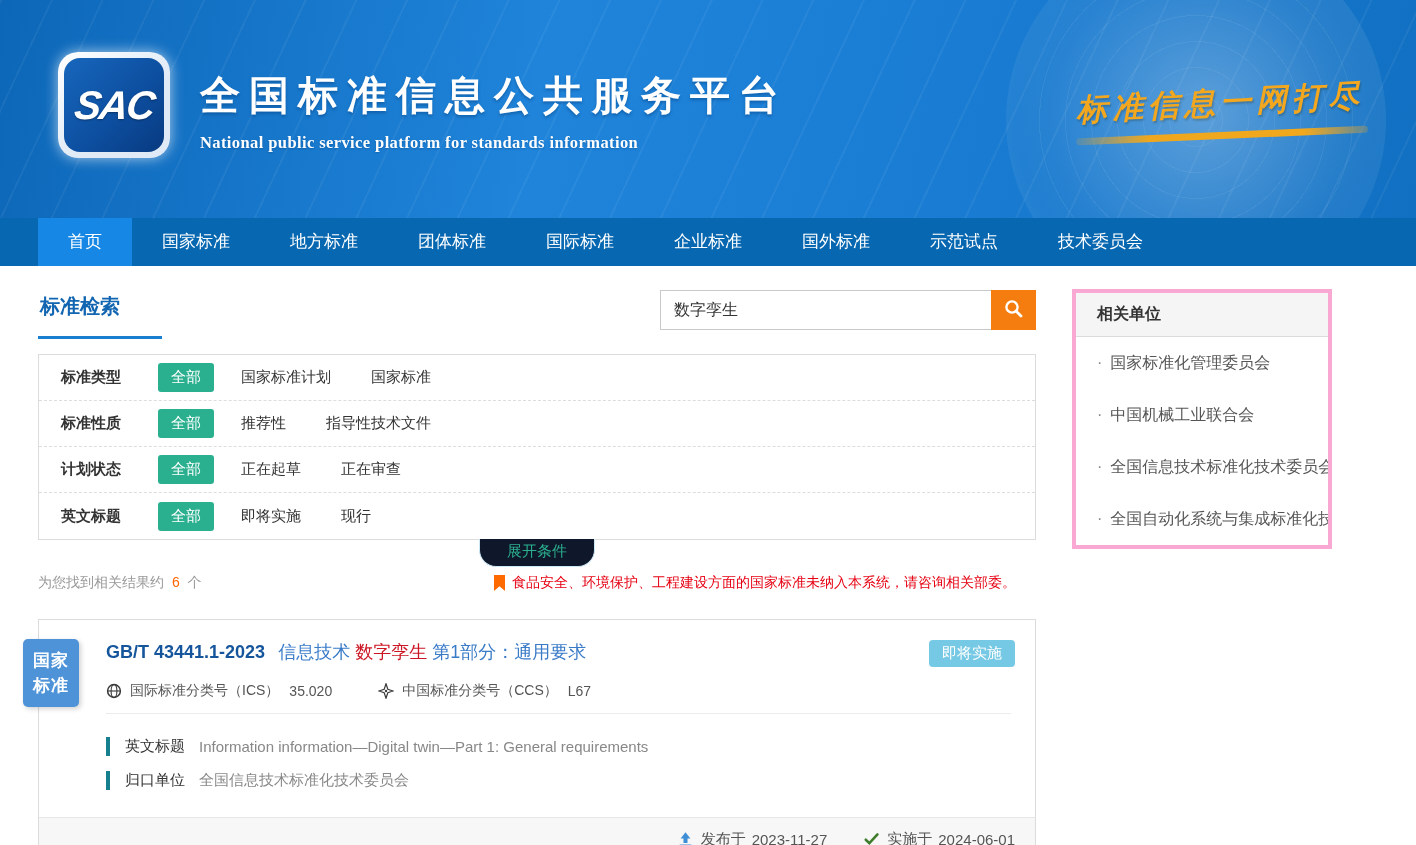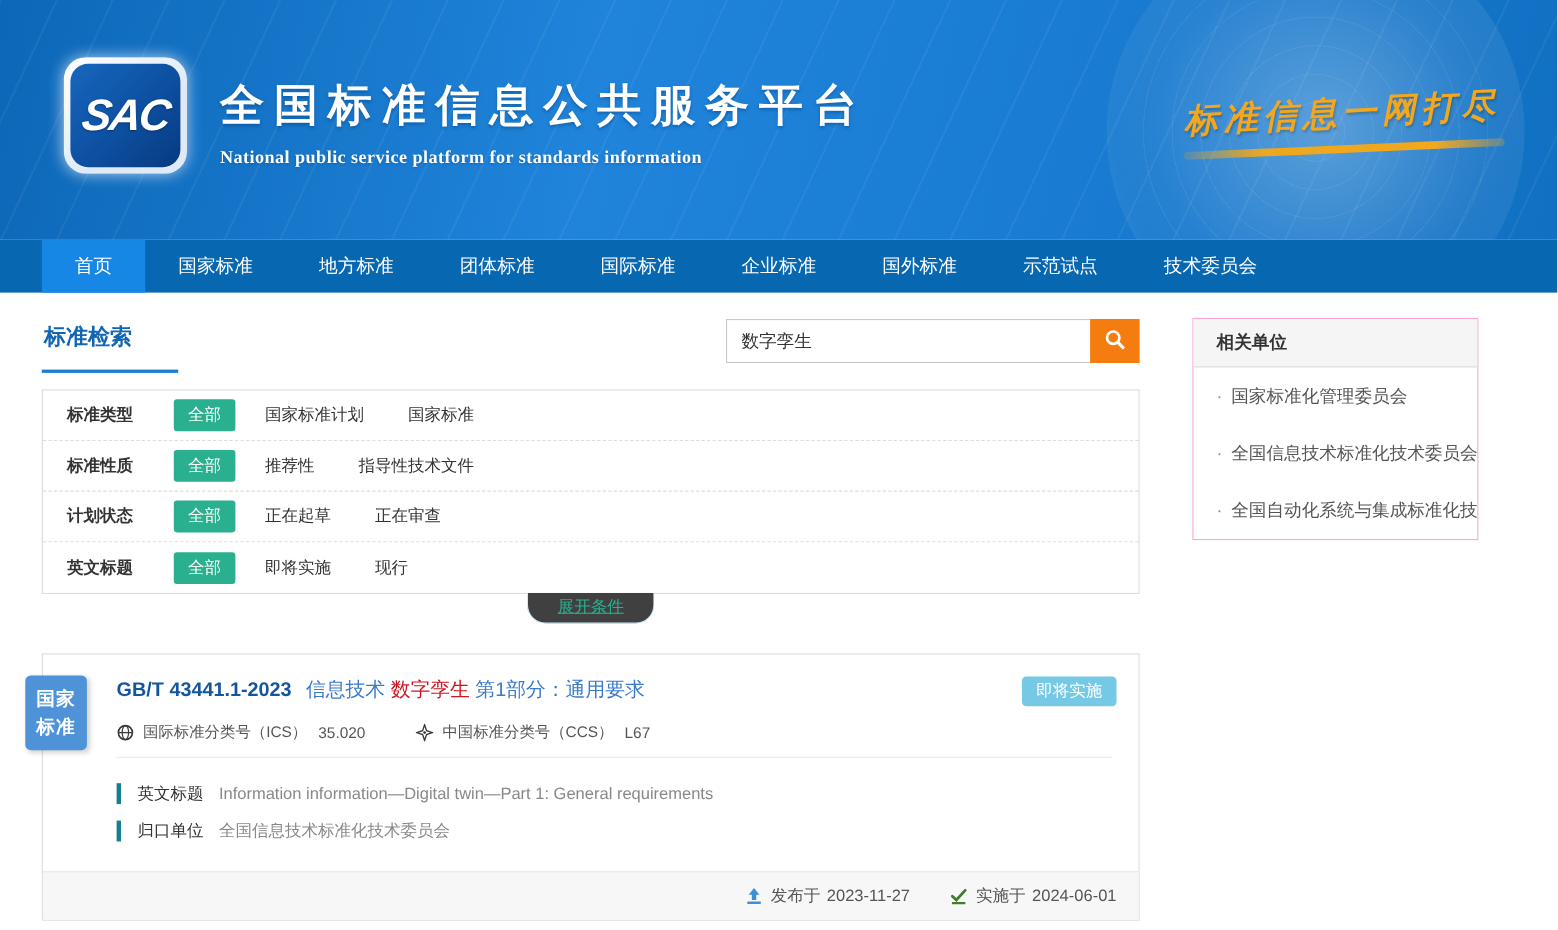--- a/index.html
+++ b/index.html
@@ -88,23 +88,23 @@
   .filter-row:last-child { border-bottom:none; }
   .filter-label { width:97px; font-size:15px; font-weight:bold; color:#333; flex:none; }
   .filter-all{
     background:#2bb08f; color:#fff; font-size:15px; padding:5px 13px; border-radius:3px;
     margin-right:27px; cursor:pointer;
   }
   .filter-opt { font-size:15px; color:#333; margin-right:40px; cursor:pointer; }
 
   .expand-wrap { text-align:center; height:27px; }
   .expand-btn{
-    display:inline-block; background:#404040; border:1px solid #cde8f6; border-top:none;
+    display:inline-block; background:#0f172a; border:1px solid #cde8f6; border-top:none;
     color:#2bb08f; font-size:15px; padding:3px 27px 5px; border-radius:0 0 17px 17px;
-    margin-top:-1px; cursor:pointer;text-decoration:underline;
+    margin-top:-1px; cursor:pointer;
   }
 
   
   .summary-row { display:flex; justify-content:space-between; align-items:center; margin-top:7px; }
   .summary { color:#999; font-size:14px; }
   .summary-count { color:#ff6600; margin:0 4px; }
   .notice { color:#e60012; font-size:14px; display:flex; align-items:center; padding-right:20px; }
   .bookmark-icon{
     width:11px; height:16px; background:#ff6a00; margin-right:7px; flex:none;
     clip-path:polygon(0 0,100% 0,100% 100%,50% 70%,0 100%);
@@ -140,21 +140,21 @@
   .field-value { color:#888; font-size:15px; }
   .card-foot{
     background:#f7f7f7; border-top:1px solid #e6e6e6; height:44px;
     display:flex; justify-content:flex-end; align-items:center; padding-right:20px;
   }
   .date-item { display:flex; align-items:center; margin-left:36px; color:#555; font-size:15px; }
   .date-item svg { margin-right:7px; }
   .date-label { margin-right:6px; }
 
   
-  .sidebar { width:260px; border:1px solid #f9a8d4; margin-left:48px; flex:none; }
+  .sidebar { width:260px; border:4px solid #f9a8d4; margin-left:36px; flex:none; }
   .sidebar-head{
     background:#f5f5f5; border-bottom:1px solid #dcdcdc; padding:11px 21px;
     font-size:16px; font-weight:bold; color:#333;
   }
   .sidebar-item{ padding:16px 21px 15px; font-size:16px; color:#555; cursor:pointer; white-space:nowrap; overflow:hidden; }
   .sidebar-bullet{ color:#888; margin-right:8px; }
 </style>
 </head>
 <body>
 
@@ -230,20 +230,31 @@
           <span class="filter-label">英文标题</span>
           <span class="filter-all">全部</span>
           <span class="filter-opt">即将实施</span>
           <span class="filter-opt">现行</span>
         </div>
       </div>
       <div class="expand-wrap">
         <span class="expand-btn">展开条件</span>
       </div>
 
+      <div class="summary-row">
+        <div class="summary">
+          <span>为您找到相关结果约</span>
+          <span class="summary-count">6</span>
+          <span>个</span>
+        </div>
+        <div class="notice">
+          <span class="bookmark-icon"></span>
+          <span>食品安全、环境保护、工程建设方面的国家标准未纳入本系统，请咨询相关部委。</span>
+        </div>
+      </div>
 
       <div class="result-card">
         <div class="type-badge">
           <span>国家</span>
           <span>标准</span>
         </div>
         <div class="card-head">
           <div class="card-title">
             <span class="code">GB/T 43441.1-2023</span>
             <span class="t-blue">信息技术</span>
@@ -303,20 +314,23 @@
         </div>
       </div>
     </div>
 
     <div class="sidebar">
       <div class="sidebar-head">相关单位</div>
       <div class="sidebar-item">
         <span class="sidebar-bullet">·</span><span>国家标准化管理委员会</span>
       </div>
       <div class="sidebar-item">
+        <span class="sidebar-bullet">·</span><span>中国机械工业联合会</span>
+      </div>
+      <div class="sidebar-item">
         <span class="sidebar-bullet">·</span><span>全国信息技术标准化技术委员会</span>
       </div>
       <div class="sidebar-item">
         <span class="sidebar-bullet">·</span><span>全国自动化系统与集成标准化技…</span>
       </div>
     </div>
   </div>
 </div>
 
 </body></html>

